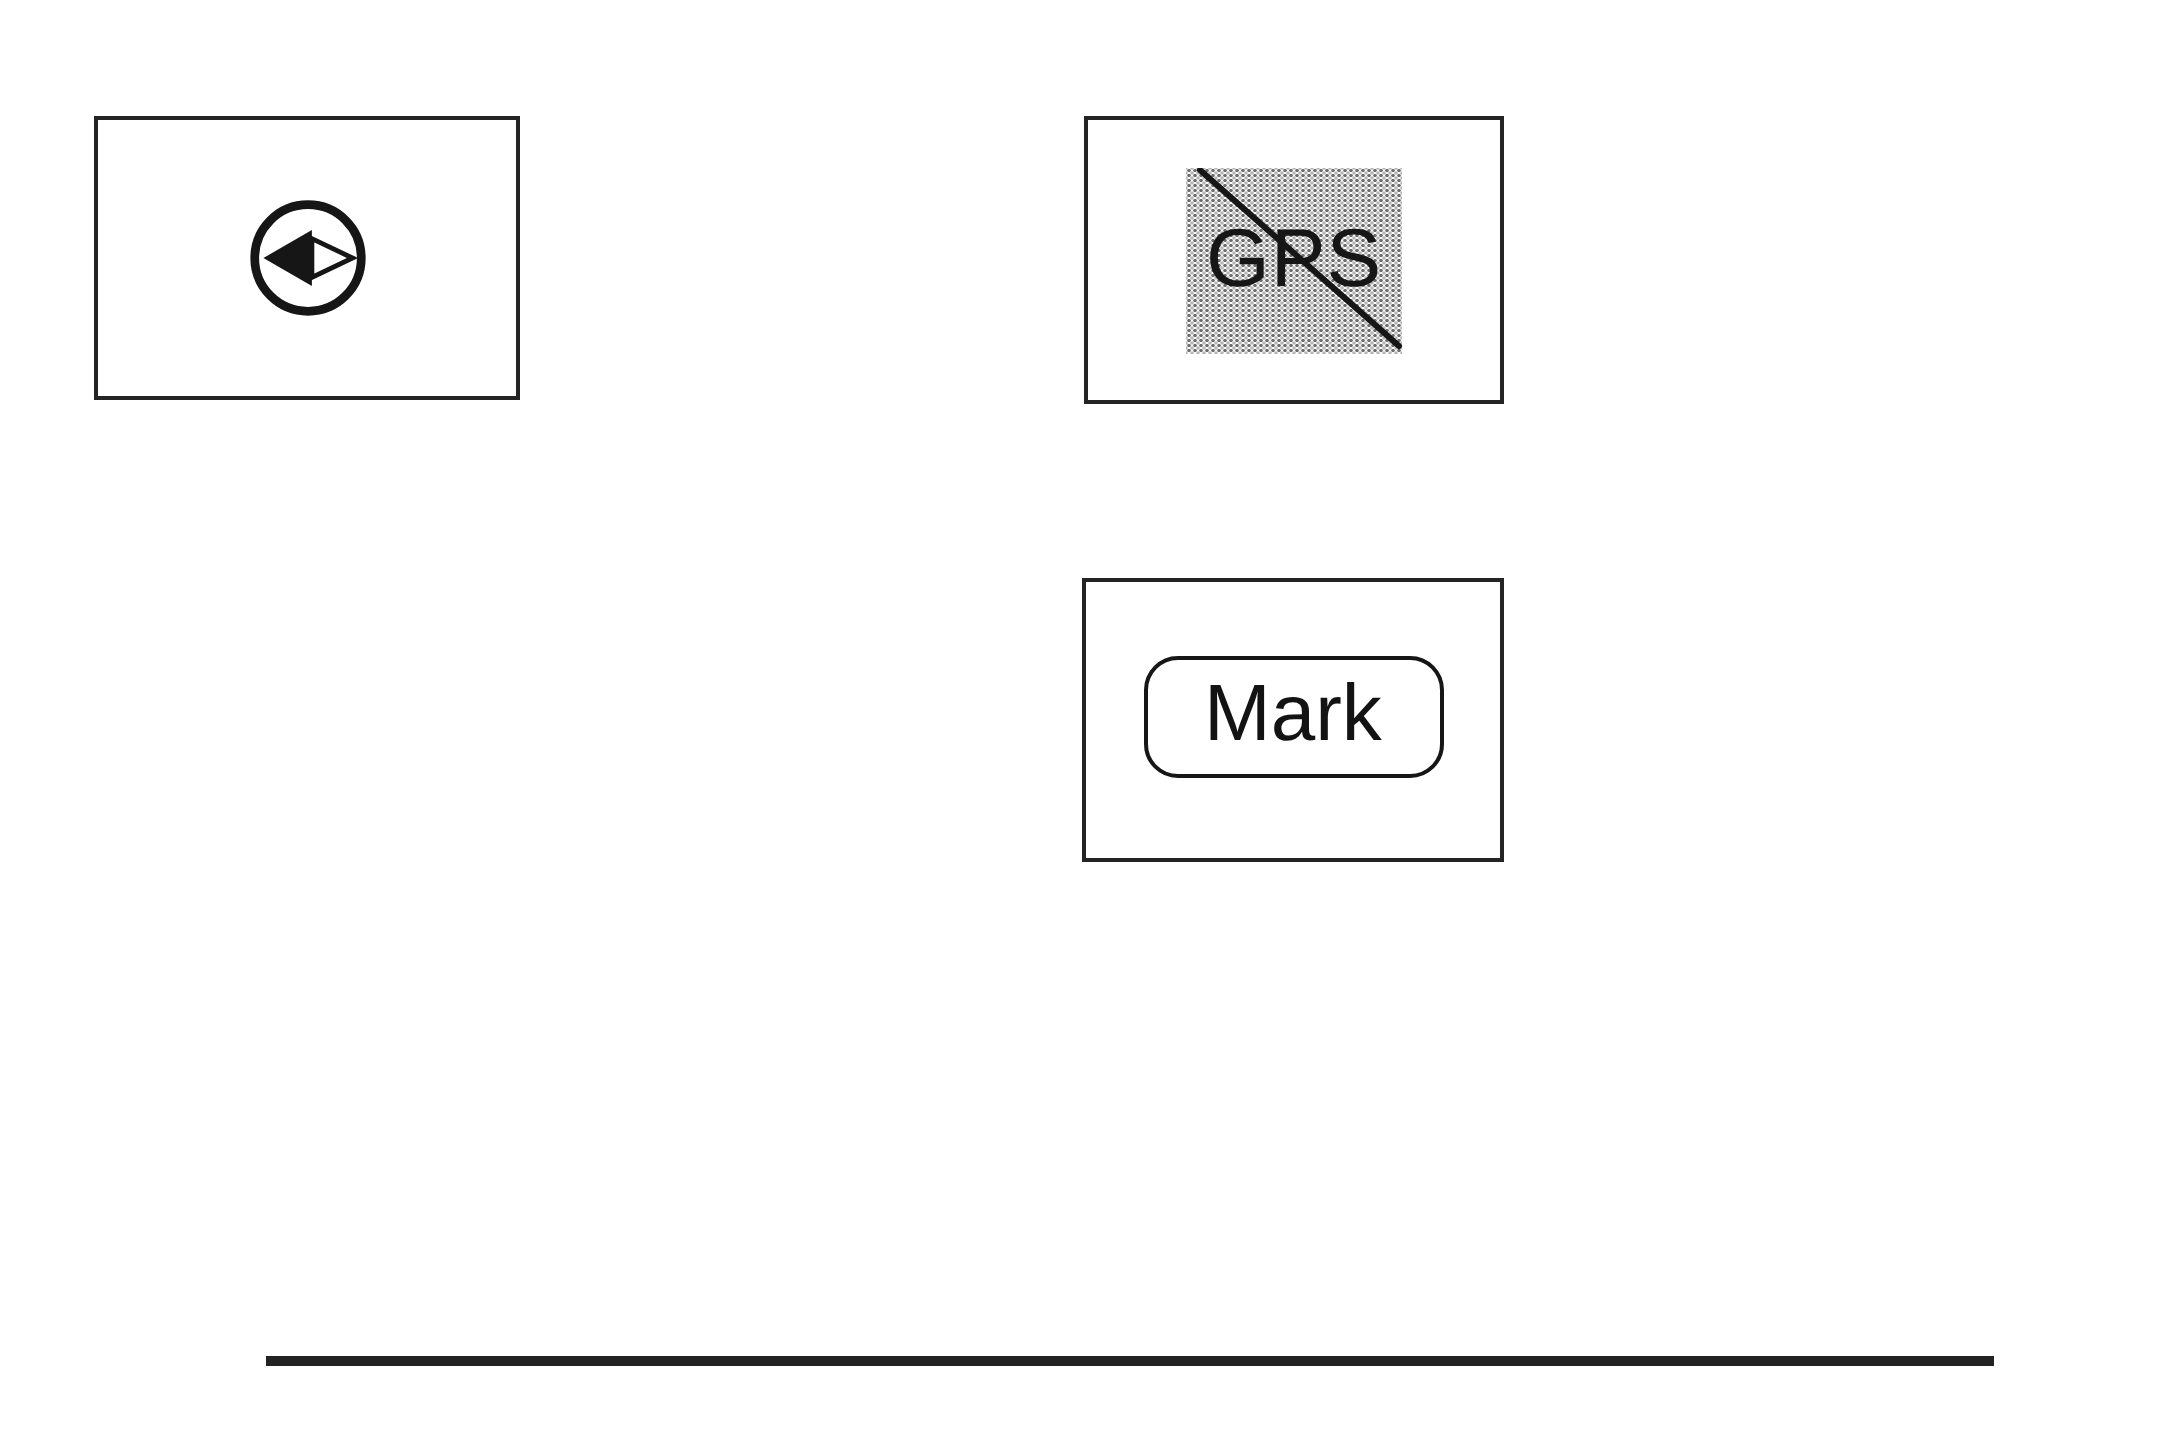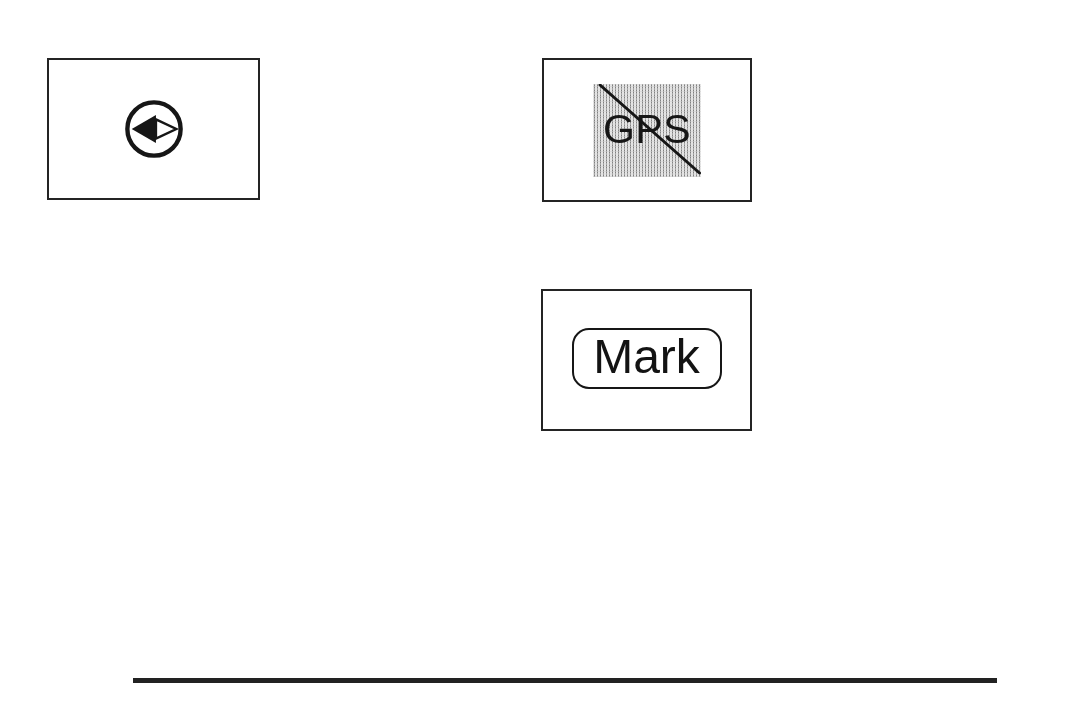--- a/index.html
+++ b/index.html
@@ -68,21 +68,21 @@
     height: 61px;
     border: 2.5px solid #161616;
     border-radius: 17px;
     background: #ffffff;
     display: flex;
     align-items: center;
     justify-content: center;
     margin-top: -4px;
   }
   .mark-text {
-    font-size: 48px;
+    font-size: 40px;
     line-height: 1;
     color: #131313;
     padding-bottom: 3px;
   }
 
   .footer-rule {
     position: absolute;
     left: 133px;
     top: 678px;
     width: 864px;

